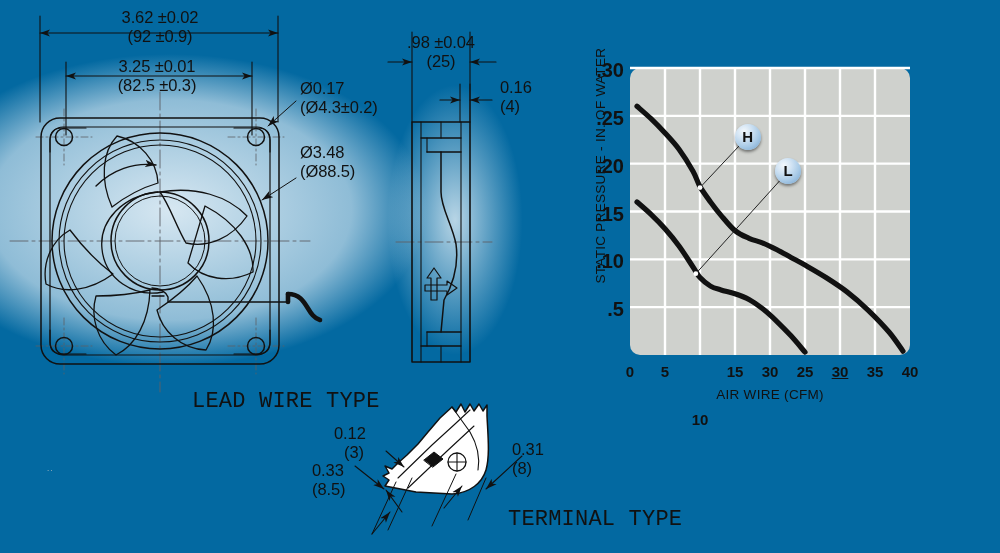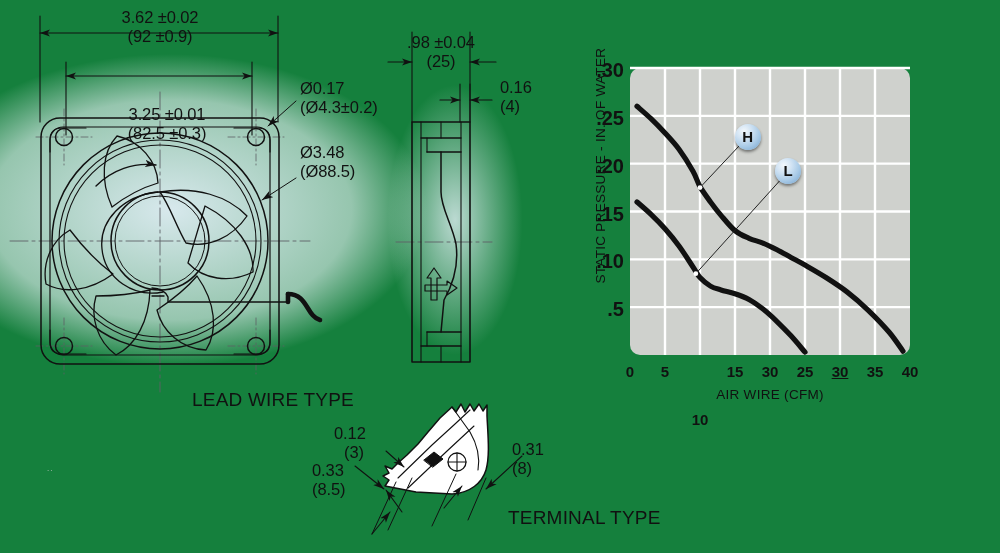--- a/index.html
+++ b/index.html
@@ -5,21 +5,21 @@
 <style>
   html, body {
     margin: 0;
     padding: 0;
     background: #ffffff;
   }
   #page {
     position: relative;
     width: 1000px;
     height: 553px;
-    background: #15803d;
+    background: #0369a1;
     font-family: "Liberation Sans", sans-serif;
     overflow: hidden;
   }
   
   #wash {
     position: absolute;
     left: 0; top: 0;
     width: 560px; height: 400px;
     background:
       radial-gradient(ellipse 330px 200px at 170px 210px, rgba(226,238,246,0.95) 0%, rgba(236,244,250,0.6) 55%, rgba(255,255,255,0) 78%),
@@ -38,22 +38,22 @@
     font-family: "Liberation Sans", sans-serif;
     font-size: 16.5px;
     color: #111111;
     white-space: nowrap;
     line-height: 1.18;
     letter-spacing: -0.1px;
   }
   .dimtext.center { text-align: center; }
   .caption {
     position: absolute;
-    font-family: Liberation Sans, sans-serif;
-    font-size: 19px;
+    font-family: Liberation Mono, monospace;
+    font-size: 22px;
     color: #111111;
     white-space: nowrap;
     letter-spacing: 0.2px;
   }
   
   #chart {
     position: absolute;
     left: 568px;
     top: 40px;
     width: 400px;
@@ -310,21 +310,21 @@
         </g>
       </g>
     </g>
   </svg>
 
   <div class="dimtext center" style="left:85px; top:8px; width:150px;">
     <div>3.62 ±0.02</div>
     <div>(92 ±0.9)</div>
   </div>
 
-  <div class="dimtext center" style="left:92px; top:57px; width:150px;margin-top:48px;">
+  <div class="dimtext center" style="left:82px; top:57px; width:150px;">
     <div>3.25 ±0.01</div>
     <div>(82.5 ±0.3)</div>
   </div>
 
   <div class="dimtext" style="left:300px; top:79px;">
     <div>Ø0.17</div>
     <div>(Ø4.3±0.2)</div>
   </div>
 
   <div class="dimtext" style="left:300px; top:143px;">

